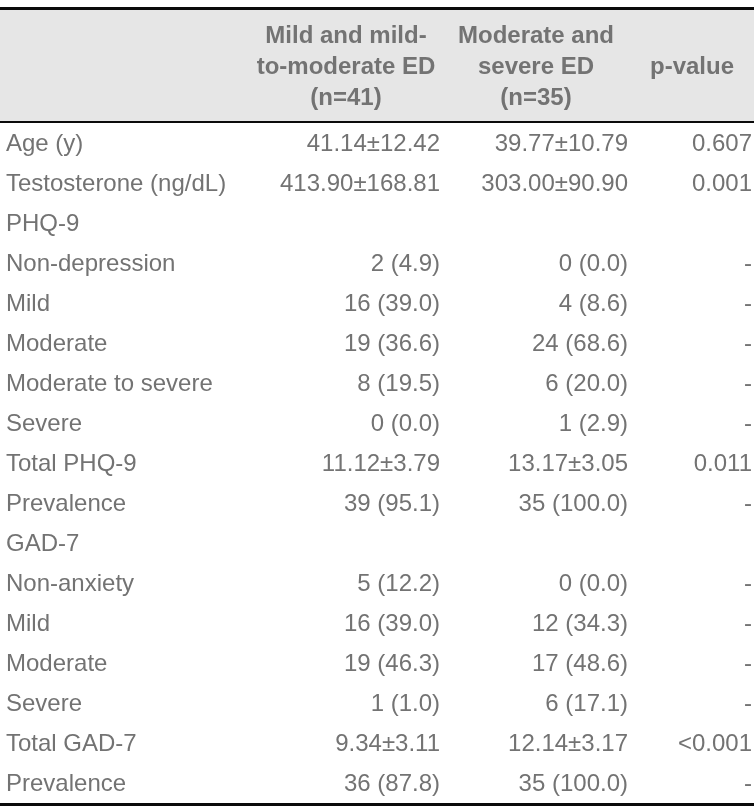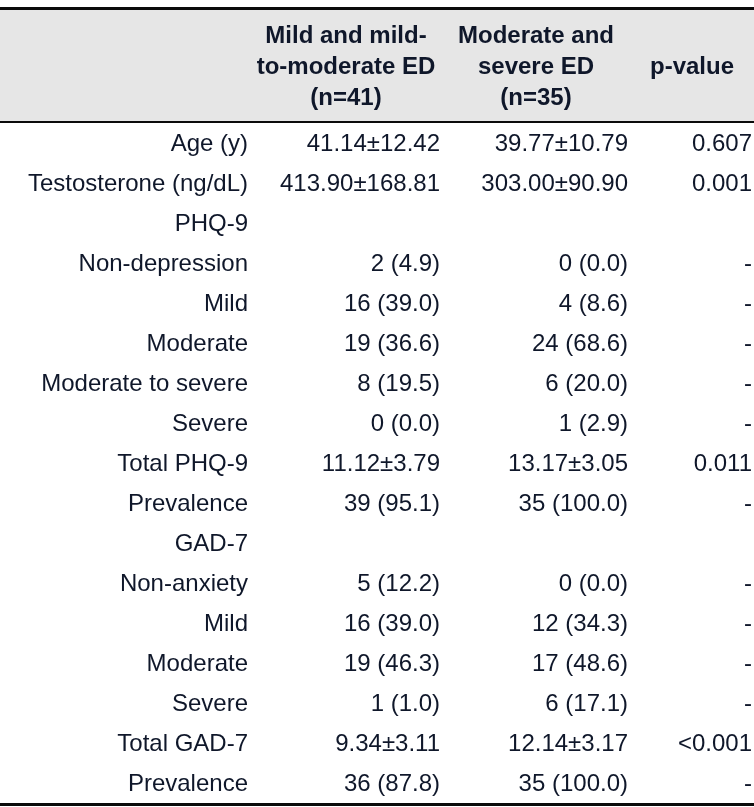--- a/index.html
+++ b/index.html
@@ -7,21 +7,21 @@
     padding: 0;
     background: #ffffff;
   }
   .page {
     width: 754px;
     height: 807px;
     box-sizing: border-box;
     padding-top: 7px;
     background: #ffffff;
     font-family: "Liberation Sans", "DejaVu Sans", sans-serif;
-    color: #0f172a;
+    color: #737373;
   }
   table.stats {
     width: 754px;
     border-collapse: collapse;
     table-layout: fixed;
     border-top: 3px solid #0b0b0b;
     border-bottom: 3px solid #0b0b0b;
   }
   thead tr {
     background: #e6e6e6;
@@ -37,21 +37,21 @@
     white-space: pre-line;
   }
   tbody td {
     font-size: 24px;
     height: 40px;
     padding: 0 2px;
     vertical-align: middle;
     line-height: 28px;
   }
   td.label {
-    text-align: right;
+    text-align: left;
     padding-left: 6px;
     white-space: nowrap;
     overflow: hidden;
     margin-left: 43px;
   }
   tr.indent td.label {
   }
   td.val {
     text-align: right;
   }

